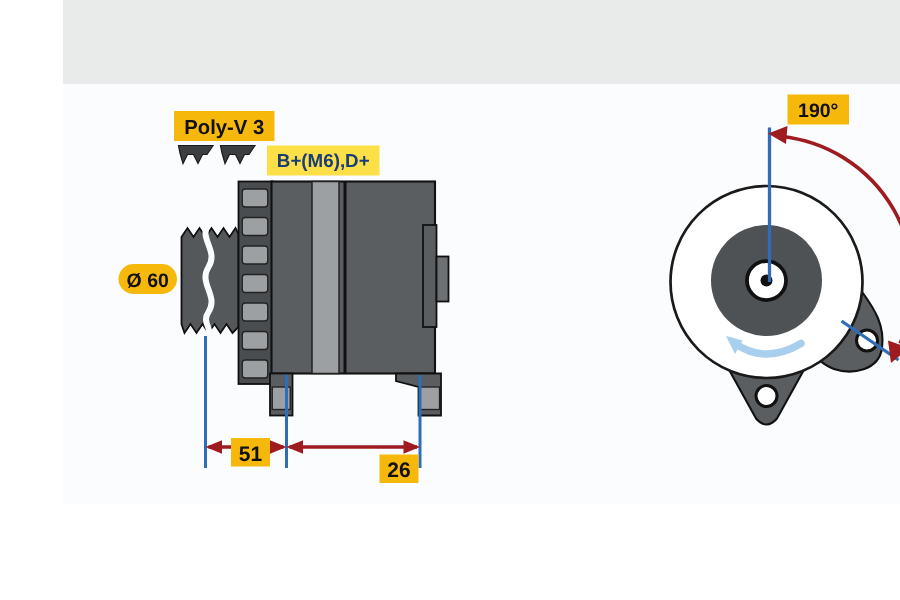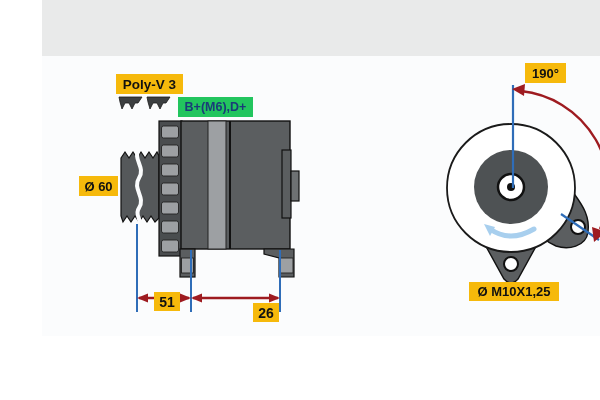--- a/index.html
+++ b/index.html
@@ -8,24 +8,24 @@
     overflow:hidden;font-family:"Liberation Sans",sans-serif;margin-left:42px;
   }
   #header-band{position:absolute;left:0;top:0;width:600px;height:56px;background:#e9eaea;}
   #drawing-area{position:absolute;left:0;top:56px;width:600px;height:280px;background:#fbfcfd;}
   #drawing-svg{position:absolute;left:0;top:0;width:600px;height:400px;}
   .lbl{
     position:absolute;display:flex;align-items:center;justify-content:center;
     background:#f6b90b;color:#111;font-weight:bold;font-size:13px;
     box-sizing:border-box;padding:0 3px;white-space:nowrap;letter-spacing:0;
   }
-  .lbl.blue{background:#22c55e;color:#1a3c78;}
+  .lbl.blue{background:#fde047;color:#1a3c78;}
   #label-poly-v      {left:74px; top:74px; width:67px; height:20px;font-size:13.5px;}
   #label-terminals   {left:136px;top:97px; width:75px; height:20px;font-size:12.5px;}
-  #label-pulley-dia  {left:37px; top:176px;width:39px; height:20px;}
+  #label-pulley-dia  {left:37px; top:176px;width:39px; height:20px;border-radius:10px;}
   #label-dim-51      {left:112px;top:292px;width:26px; height:19px;font-size:14px;}
   #label-dim-56      {left:211px;top:303px;width:26px; height:19px;font-size:14px;}
   #label-angle-120   {left:483px;top:63px; width:41px; height:20px;}
   #label-slot        {left:539px;top:193px;width:58px; height:20px;font-size:12.5px;}
   #label-thread      {left:427px;top:282px;width:90px; height:19px;}
 </style>
 </head>
 <body>
 
 <div id="stage">
@@ -122,14 +122,13 @@
       </g>
     </g>
   </svg>
 
   <span id="label-poly-v" class="lbl">Poly-V 3</span>
   <span id="label-terminals" class="lbl blue">B+(M6),D+</span>
   <span id="label-pulley-dia" class="lbl">Ø 60</span>
   <span id="label-dim-51" class="lbl">51</span>
   <span id="label-dim-56" class="lbl">26</span>
   <span id="label-angle-120" class="lbl">190°</span>
-  <span id="label-thread" class="lbl">Ø M10X1,25</span>
 </div>
 
 </body></html>

